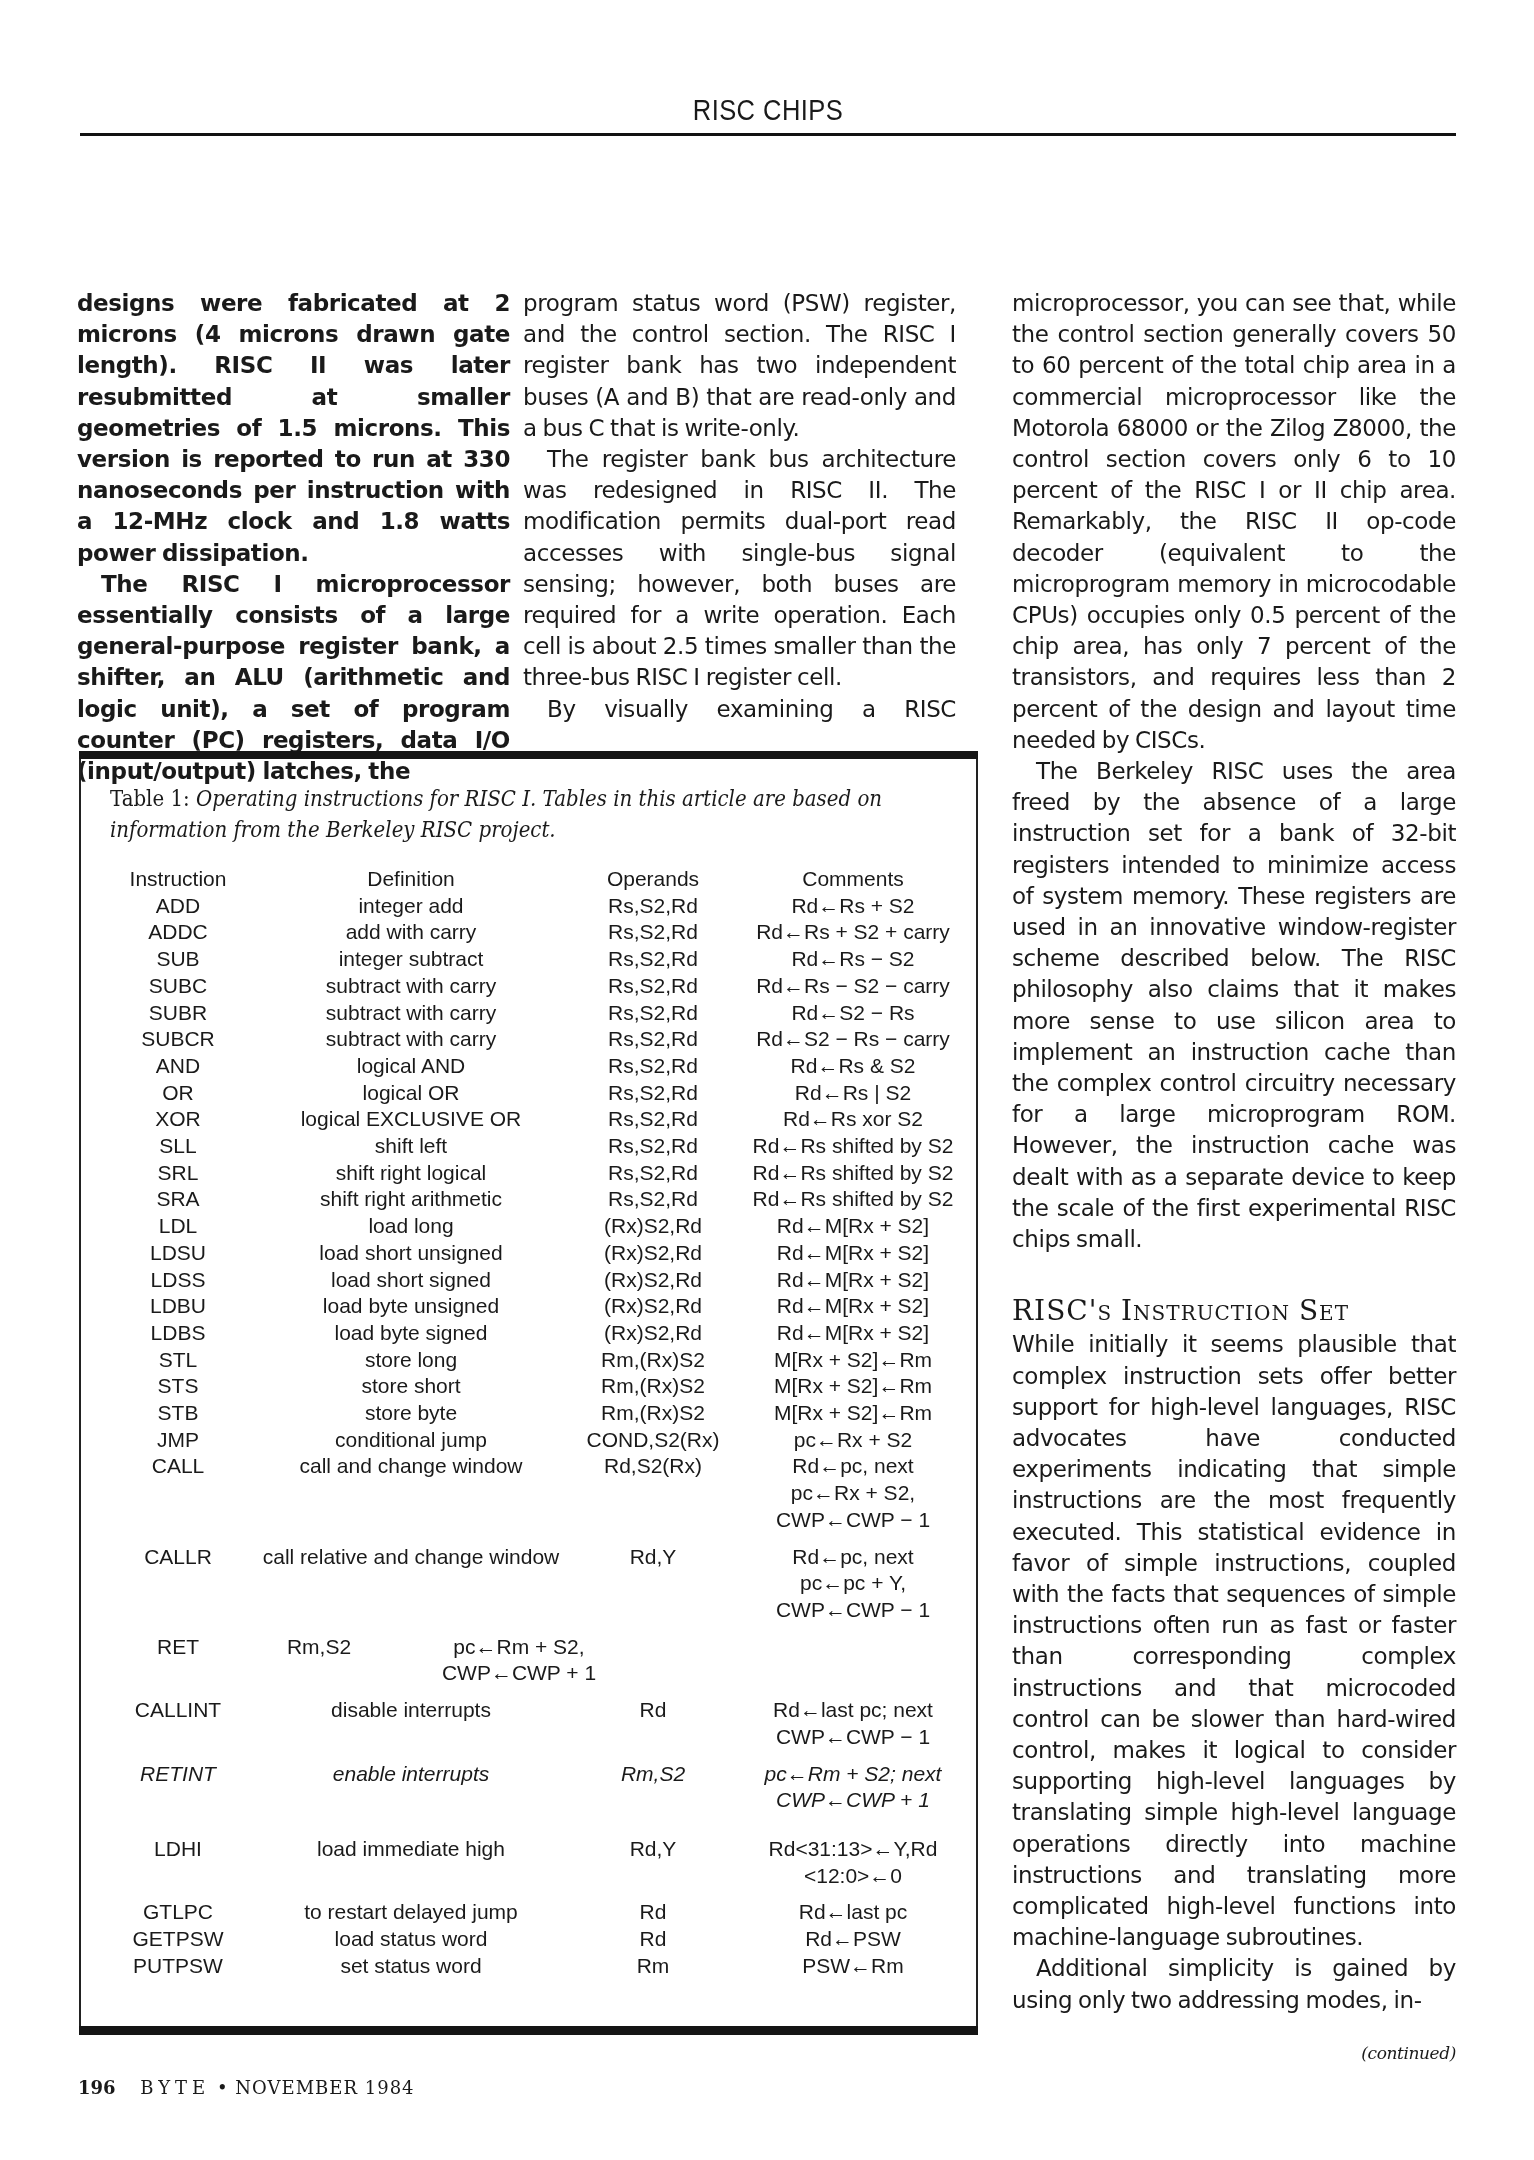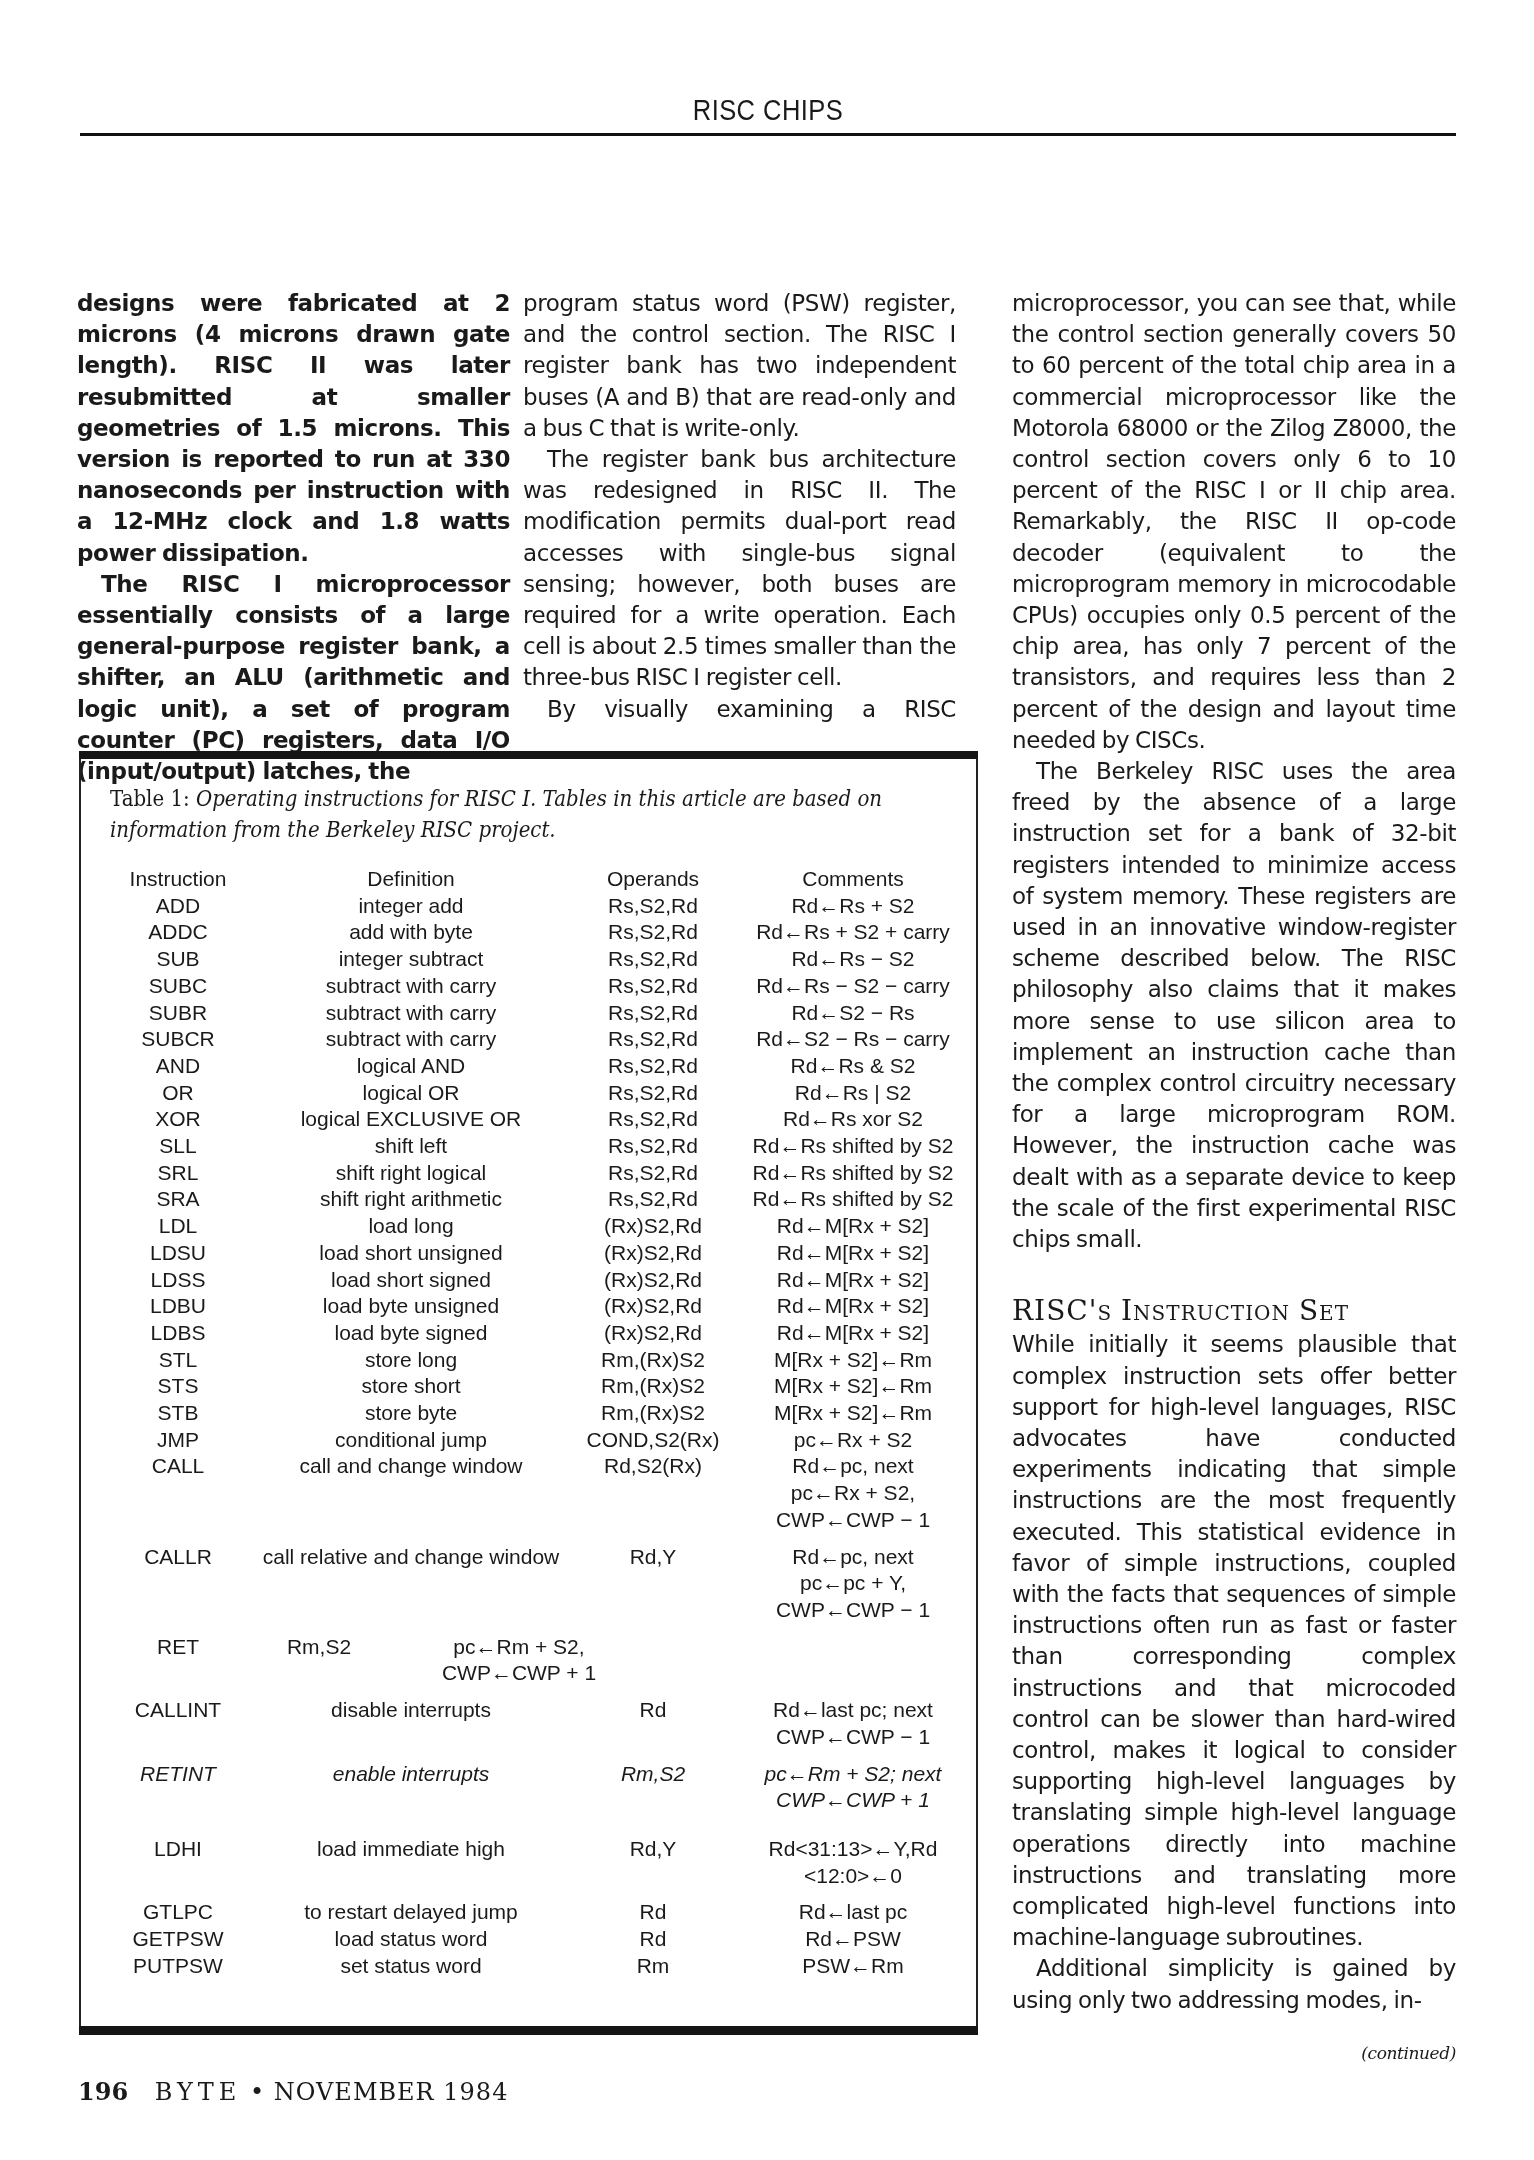--- a/index.html
+++ b/index.html
@@ -52,21 +52,21 @@
     position: absolute; left: 112px; top: 866px;
     font-family: "Liberation Sans", sans-serif; font-size: 21px; color: #1a1a1a; text-align: center;
   }
   .irow { display: flex; line-height: 26.7px; }
   .irow .c1 { width: 132px; }
   .irow .c2 { width: 334px; }
   .irow .c3 { width: 150px; }
   .irow .c4 { width: 250px; }
   .irow .c4 div { white-space: nowrap; }
   .footer {
-    position: absolute; left: 78px; top: 2077px; font-size: 24px;
+    position: absolute; left: 78px; top: 2077px; font-size: 18px;
     font-family: "DejaVu Serif", serif; letter-spacing: 1px;
   }
   .footer .pg { font-weight: bold; margin-right: 18px; letter-spacing: 0; }
   .footer .mag { letter-spacing: 5px; }
 </style>
 </head>
 <body>
 
 <div class="running-head">RISC CHIPS</div>
 <div class="head-rule"></div>
@@ -111,21 +111,21 @@
       <div class="irow">
         <div class="c1">ADD</div>
         <div class="c2">integer add</div>
         <div class="c3">Rs,S2,Rd</div>
         <div class="c4">
           <div>Rd←Rs + S2</div>
         </div>
       </div>
       <div class="irow">
         <div class="c1">ADDC</div>
-        <div class="c2">add with byte</div>
+        <div class="c2">add with carry</div>
         <div class="c3">Rs,S2,Rd</div>
         <div class="c4">
           <div>Rd←Rs + S2 + carry</div>
         </div>
       </div>
       <div class="irow">
         <div class="c1">SUB</div>
         <div class="c2">integer subtract</div>
         <div class="c3">Rs,S2,Rd</div>
         <div class="c4">

